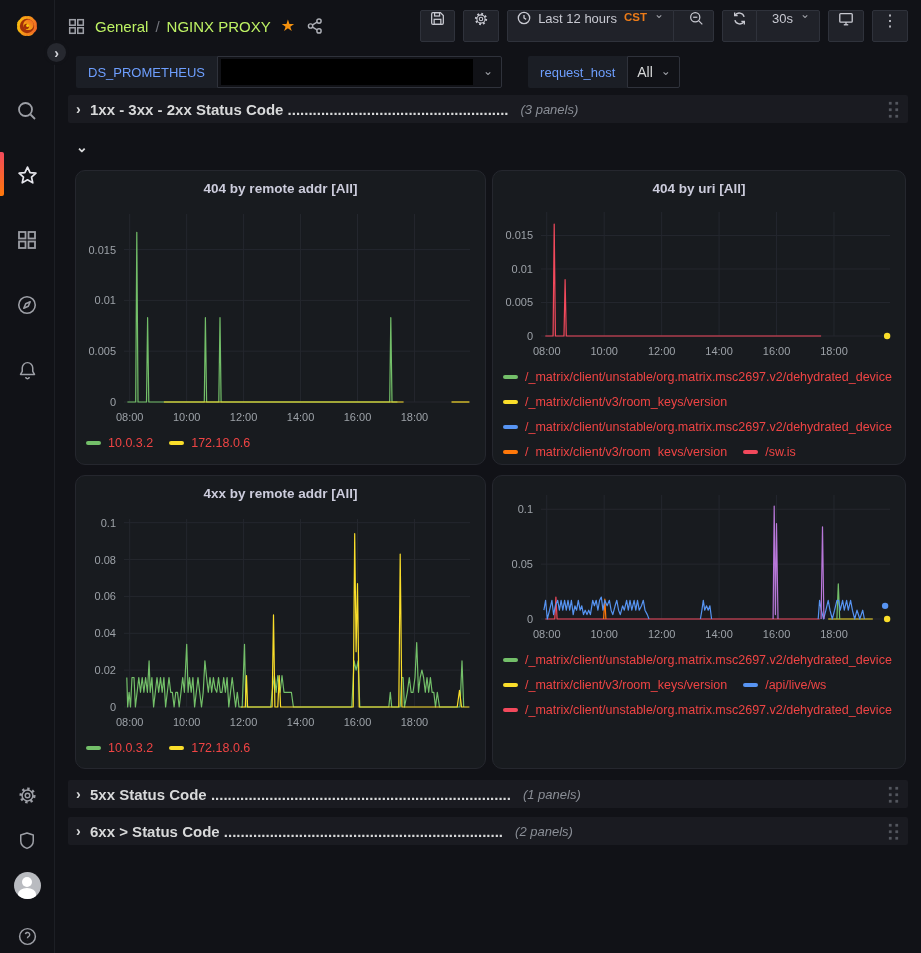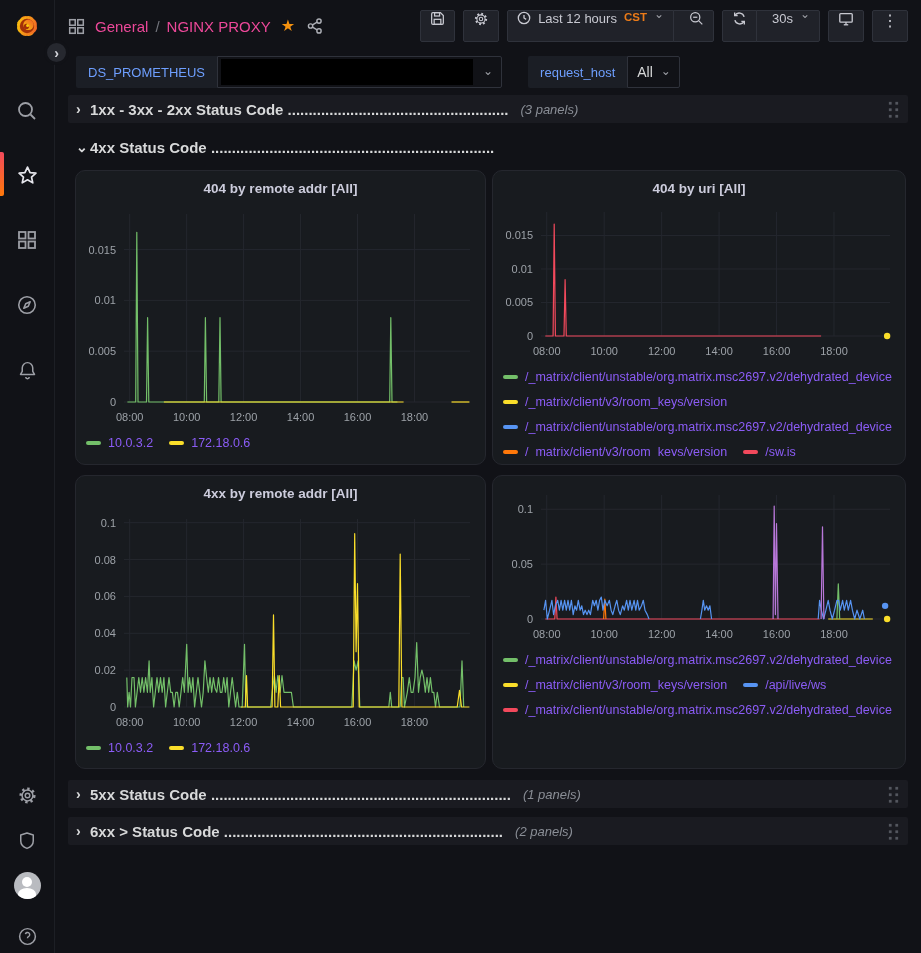--- a/index.html
+++ b/index.html
@@ -29,21 +29,21 @@
   }
   .avatar-circle { width:27px; height:27px; border-radius:50%; background:#b9bbc0; position:relative; overflow:hidden; }
   .avatar-circle .head { position:absolute; left:8.5px; top:5px; width:10px; height:10px; border-radius:50%; background:#fff; }
   .avatar-circle .body { position:absolute; left:4.5px; top:16px; width:18px; height:12px; border-radius:50% 50% 0 0; background:#fff; }
   
   .header {
     position:absolute; left:55px; top:0; width:866px; height:52px;
     display:flex; align-items:center; padding:0 13px;
   }
   .crumb-icon { color:#9d9fa6; margin-right:10px; display:flex; }
-  .crumb { font-size:15px; color:#ec4899; }
+  .crumb { font-size:15px; color:#bef264; }
   .crumb-sep { color:#74767d; margin:0 7px; font-size:15px; }
   .star-fav { color:#f5920f; margin-left:10px; font-size:16px; cursor:pointer; line-height:1; }
   .share-ic { color:#aeb0b7; margin-left:12px; cursor:pointer; display:flex; }
   .hdr-right { margin-left:auto; display:flex; align-items:center; gap:8px; }
   .btn {
     height:32px; background:#202229; border:1px solid #2f323b; border-radius:2px;
     display:flex; align-items:flex-start; justify-content:center; gap:7px;
     color:#c8c9d1; padding:0 9px; cursor:pointer; font-size:13px; white-space:nowrap;
   }
   .btn-group { display:flex; }
@@ -79,21 +79,21 @@
   .panel-grid { display:grid; grid-template-columns:411px 414px; grid-template-rows:295px 294px;
     column-gap:6px; row-gap:10px; padding-left:7px; }
   .panel { background:#181b1f; border:1px solid #25272e; border-radius:10px;
     padding:7px 10px 8px; overflow:hidden; display:flex; flex-direction:column; }
   .panel-title { text-align:center; font-size:13.5px; font-weight:bold; color:#ccccdc;
     height:24px; line-height:22px; cursor:pointer; }
   svg.chart { display:block; width:100%; margin-top:2px; flex:none; }
   .legend { display:flex; flex-wrap:wrap; column-gap:16px; row-gap:0;
     overflow:hidden; margin-top:2px; }
   .legend-item { display:flex; align-items:center; gap:7px; height:25px;
-    font-size:12.5px; color:#8b5cf6; white-space:nowrap; cursor:pointer; }
+    font-size:12.5px; color:#ef4444; white-space:nowrap; cursor:pointer; }
   .legend-dash { width:15px; height:4px; border-radius:2px; flex:none; }
 </style>
 </head>
 <body>
 
 <div id="app">
 
   <nav class="sidebar">
     <div class="logo">
       <svg width="28" height="28" viewBox="0 0 28 28">
@@ -276,21 +276,20 @@
 
     <div class="dash-row collapsed">
       <span class="row-chevron">›</span>
       <span class="row-title"><span>1xx - 3xx - 2xx Status Code</span> <span>.....................................................</span></span>
       <span class="row-count">(3 panels)</span>
       <span class="row-handle"></span>
     </div>
     <div class="spacer10"></div>
     <div class="dash-row">
       <span class="row-chevron">⌄</span>
-      <span class="row-title"><span>4xx Status Code</span> <span>....................................................................</span></span>
     </div>
     <div class="spacer9"></div>
 
     <div class="panel-grid">
       <section class="panel">
         <div class="panel-title">404 by remote addr [All]</div>
         <svg class="chart" height="224" width="389">
             <line x1="38" y1="198" x2="384" y2="198" stroke="#24272e" stroke-width="1"></line>
             <text x="30" y="202" fill="#9da2a8" font-size="11" text-anchor="end">0</text>
             <line x1="38" y1="147.1891891891892" x2="384" y2="147.1891891891892" stroke="#24272e" stroke-width="1"></line>

